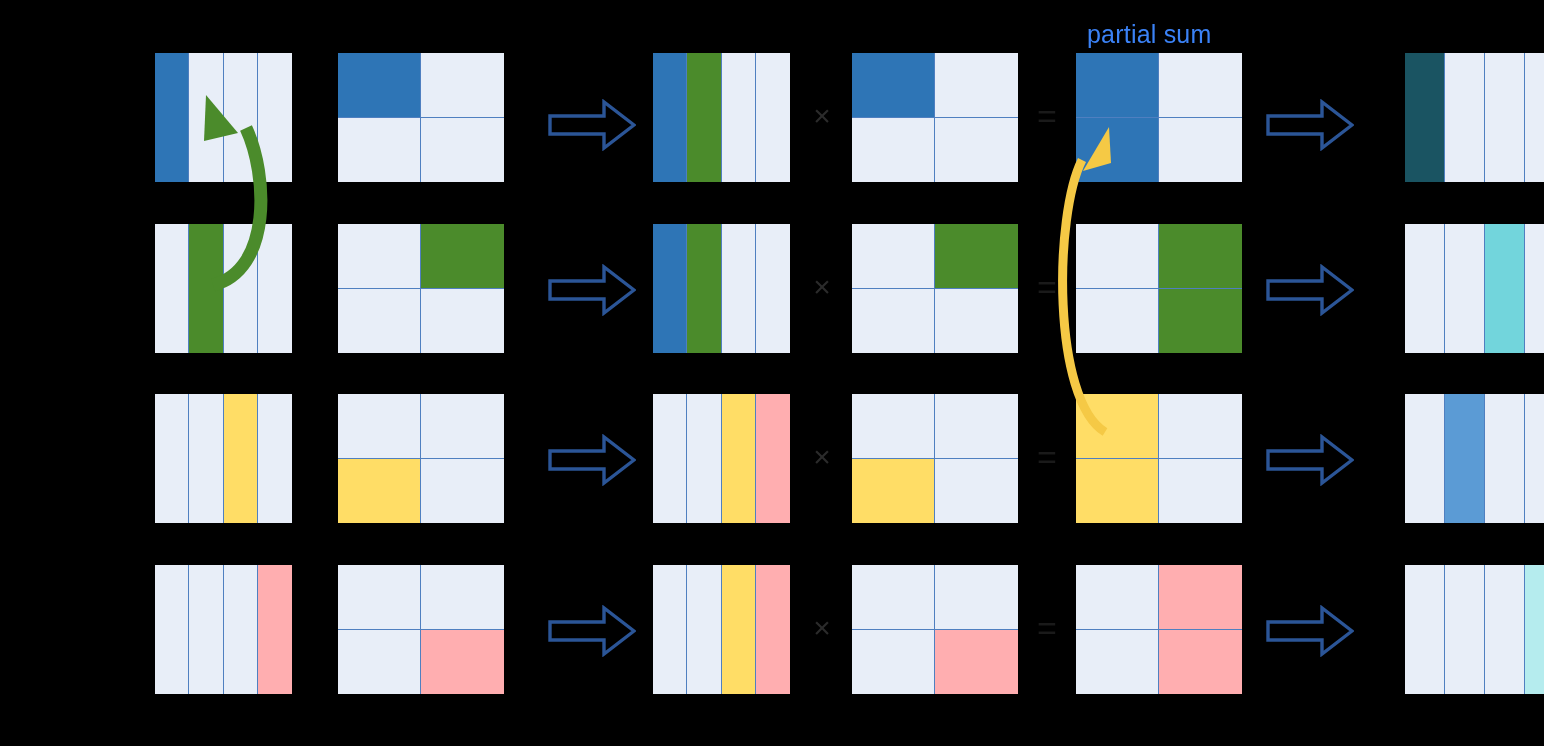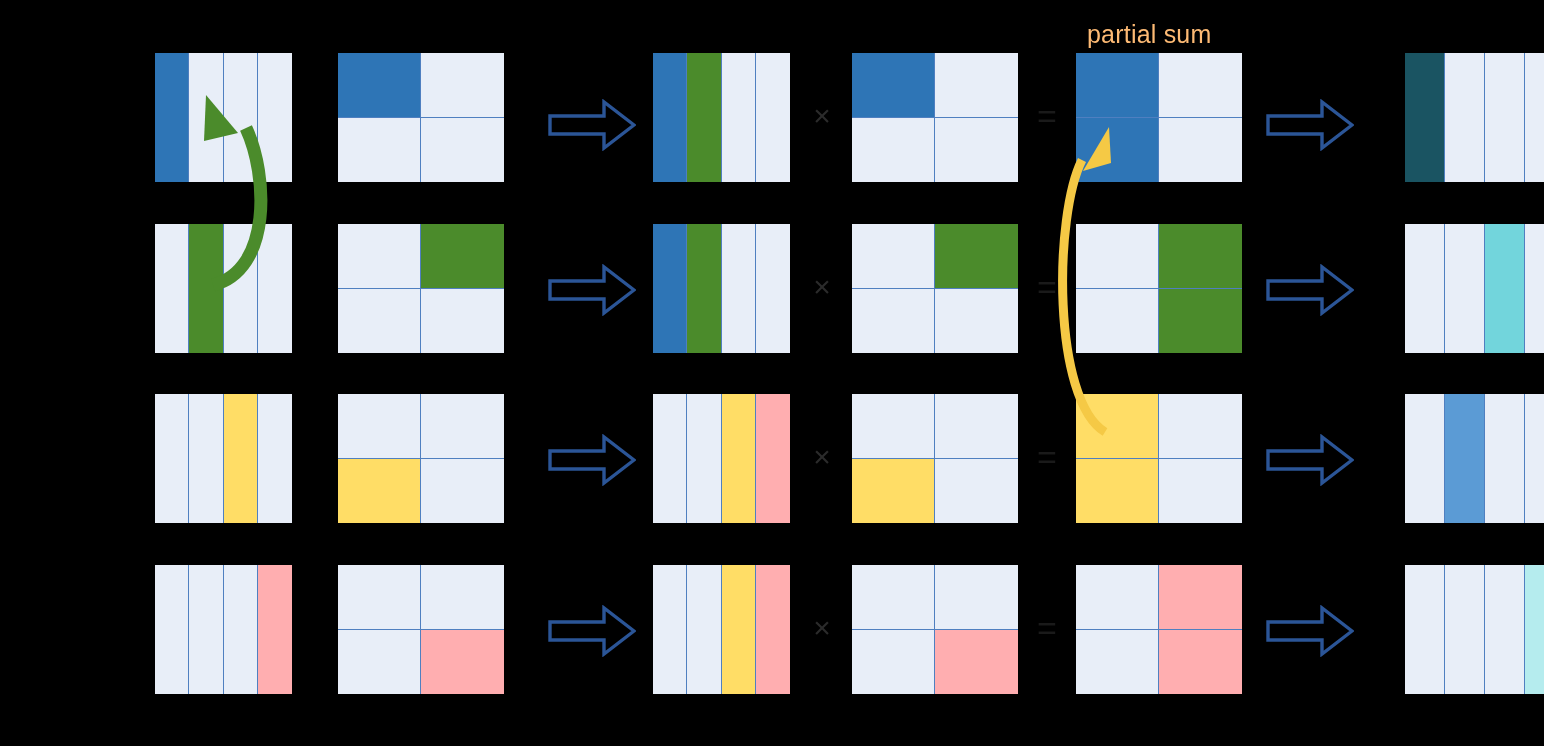--- a/index.html
+++ b/index.html
@@ -52,21 +52,21 @@
   }
   .op.times { font-size: 30px; color: #2b2b2b; }
   .op.equals { font-size: 34px; color: #1a1a1a; }
 
   
   .block-arrow { position: absolute; }
 
   
   .label {
     position: absolute;
-    color: #fdba74;
+    color: #3b82f6;
     font-size: 25px;
     white-space: nowrap;
     letter-spacing: 0.2px;
   }
 
   
   #curves {
     position: absolute;
     left: 0; top: 0;
     width: 1544px; height: 746px;

